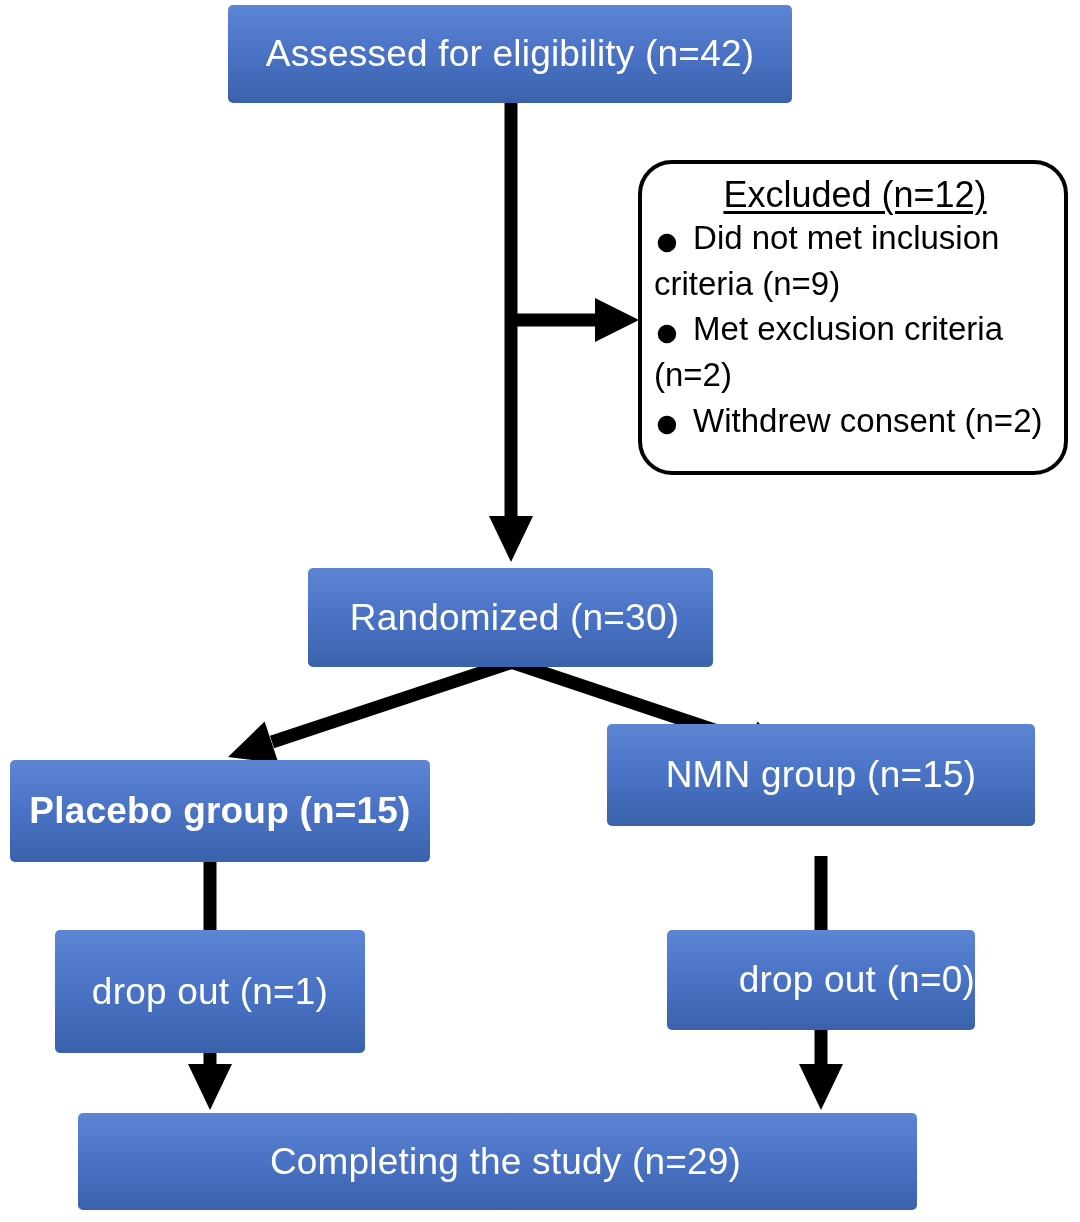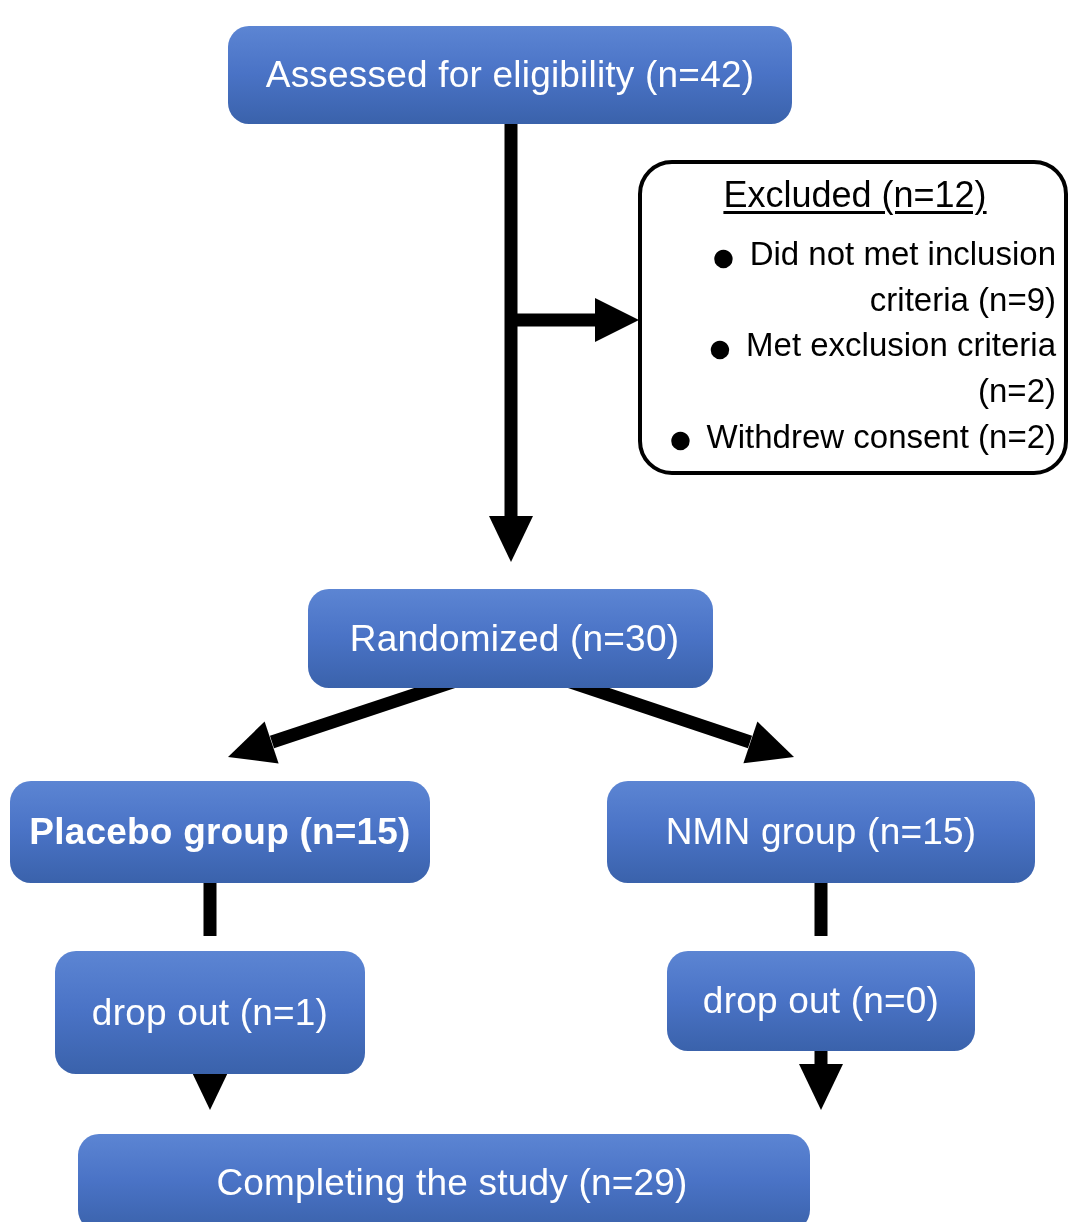--- a/index.html
+++ b/index.html
@@ -28,54 +28,52 @@
   }
   .arrow-layer {
     position: absolute;
     left: 0; top: 0;
     width: 1080px; height: 1222px;
     pointer-events: none;
   }
   .flow-box {
     position: absolute;
     background: linear-gradient(180deg, var(--box-blue-top) 0%, var(--box-blue-mid) 48%, var(--box-blue-bottom) 100%);
-    border-radius: 21px;
+    border-radius: 5px;
     color: var(--box-text);
     display: flex;
     align-items: center;
     justify-content: center;
     text-align: center;
     font-size: 37px;
     letter-spacing: 0.2px;
-    margin-top: 21px;
   }
   .excluded-box {
     position: absolute;
     left: 638px; top: 160px;
     width: 430px; height: 315px;
     background: var(--excluded-bg);
     border: 4px solid var(--excluded-border);
     border-radius: 34px;
     color: var(--excluded-text);
     padding: 10px 8px 6px 12px;
   }
   .excluded-title {
     text-align: center;
     font-size: 36px;
     line-height: 1.15;
     text-decoration: underline;
     text-decoration-thickness: 2.5px;
     text-underline-offset: 4px;
-    margin-bottom: 16px;
+    margin-bottom: 0;
   }
   .excluded-item {
     font-size: 33px;
     line-height: 1.38;
-    text-align: right;
-    margin-left: 6px;
+    text-align: left;
   }
   .bullet {
     font-size: 1.3em;
     line-height: 0;
     vertical-align: -0.12em;
     margin-right: 4px;
   }
 </style>
 </head>
 <body>
@@ -130,29 +128,29 @@
   </div>
 
   <div class="flow-box" style="left:308px; top:568px; width:405px; height:99px;padding-left:8px;">
     <span>Randomized (n=30)</span>
   </div>
 
   <div class="flow-box" style="left:10px; top:760px; width:420px; height:102px;font-weight:bold;">
     <span>Placebo group (n=15)</span>
   </div>
 
-  <div class="flow-box" style="left:607px; top:760px; width:428px; height:102px;">
+  <div class="flow-box" style="left:607px; top:724px; width:428px; height:102px;">
     <span>NMN group (n=15)</span>
   </div>
 
   <div class="flow-box" style="left:55px; top:930px; width:310px; height:123px;">
     <span>drop out (n=1)</span>
   </div>
 
-  <div class="flow-box" style="left:667px; top:930px; width:308px; height:100px;">
+  <div class="flow-box" style="left:667px; top:930px; width:308px; height:100px;justify-content:flex-end;">
     <span>drop out (n=0)</span>
   </div>
 
-  <div class="flow-box" style="left:78px; top:1113px; width:732px; height:97px;padding-left:16px;">
+  <div class="flow-box" style="left:78px; top:1113px; width:839px; height:97px;padding-left:16px;">
     <span>Completing the study (n=29)</span>
   </div>
 
 </div>
 
 </body></html>

